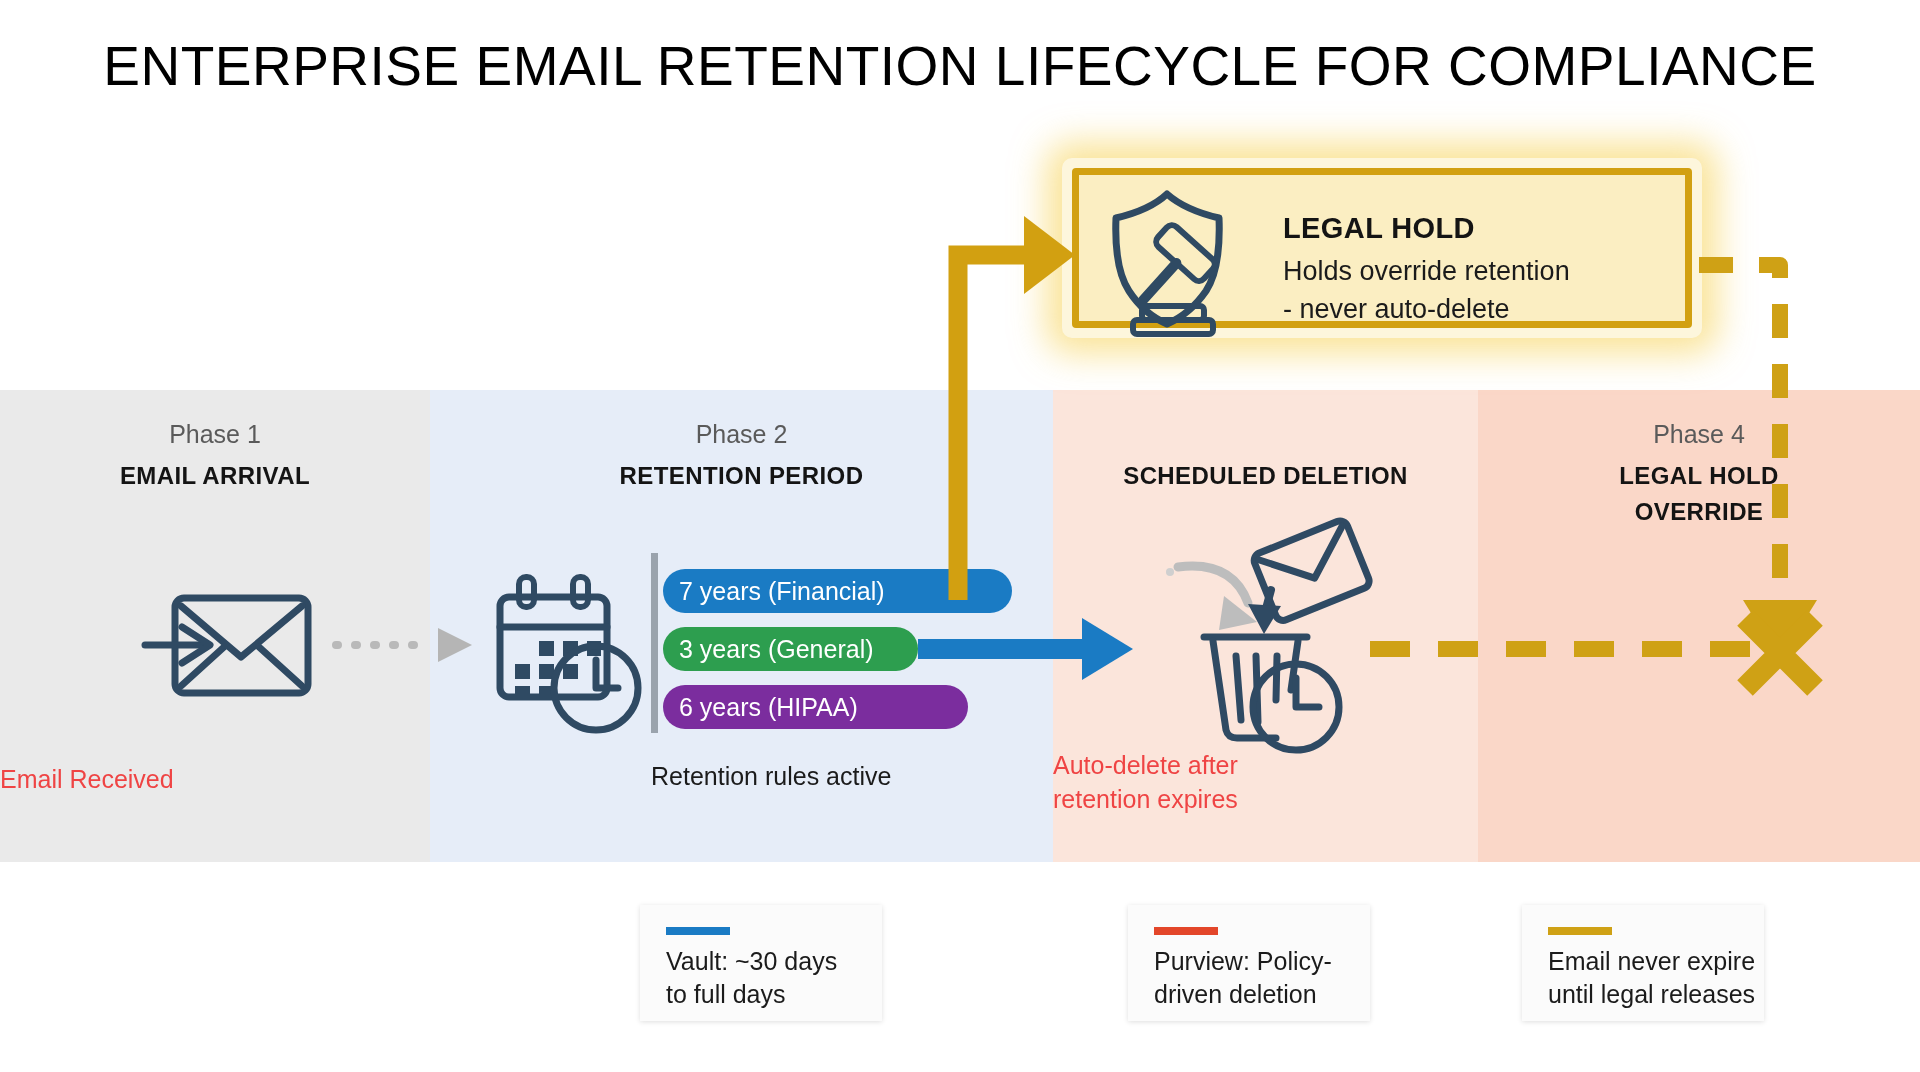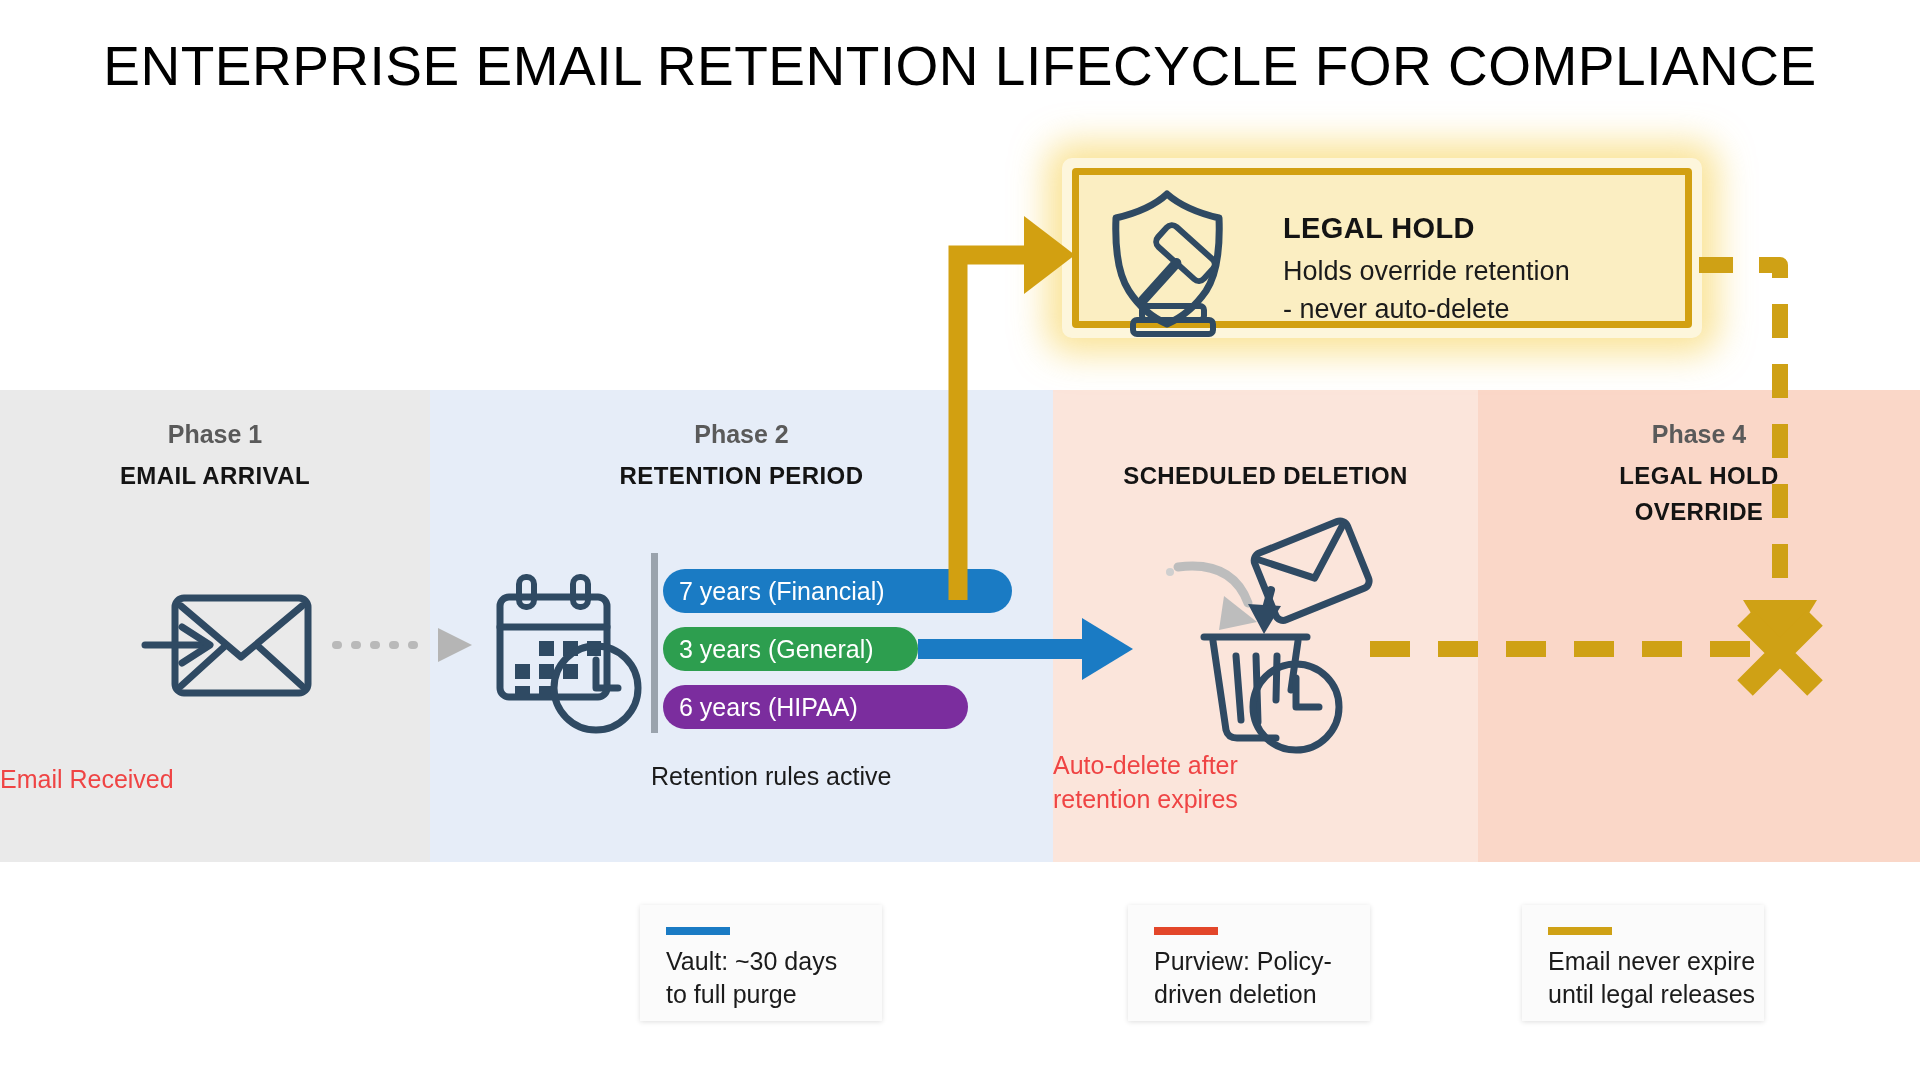--- a/index.html
+++ b/index.html
@@ -19,21 +19,21 @@
 
   
   .band{position:absolute;top:390px;height:472px;}
   .band.p1{left:0;width:430px;background:#eaeaea;}
   .band.p2{left:430px;width:623px;background:#e6edf8;}
   .band.p3{left:1053px;width:425px;background:#fbe5db;}
   .band.p4{left:1478px;width:442px;background:#fad7c8;}
 
   .phase-kicker{
     position:absolute;width:100%;text-align:center;top:420px;
-    font-size:25px;color:#5a5a5a;font-weight:700;
+    font-size:25px;color:#5a5a5a;font-weight:400;
   }
   .phase-title{
     position:absolute;width:100%;text-align:center;top:458px;
     font-size:24px;color:#141414;font-weight:700;letter-spacing:0.4px;
     line-height:36px;
   }
   .phase-caption{
     position:absolute;width:100%;text-align:left;
     font-size:25px;color:#ef4444;line-height:34px;
   }
@@ -140,21 +140,21 @@
   <div class="legal-title">LEGAL HOLD</div>
   <div class="legal-desc">
     <div>Holds override retention</div>
     <div>- never auto-delete</div>
   </div>
 
   <div class="legend l0">
     <div class="legend-swatch" style="background: rgb(26, 123, 196);"></div>
     <div class="legend-text">
       <div>Vault: ~30 days</div>
-        <div>to full purge</div>
+        <div>to full days</div>
     </div>
   </div>
   <div class="legend l1">
     <div class="legend-swatch" style="background: rgb(227, 70, 42);"></div>
     <div class="legend-text">
       <div>Purview: Policy-</div>
         <div>driven deletion</div>
     </div>
   </div>
   <div class="legend l2">

